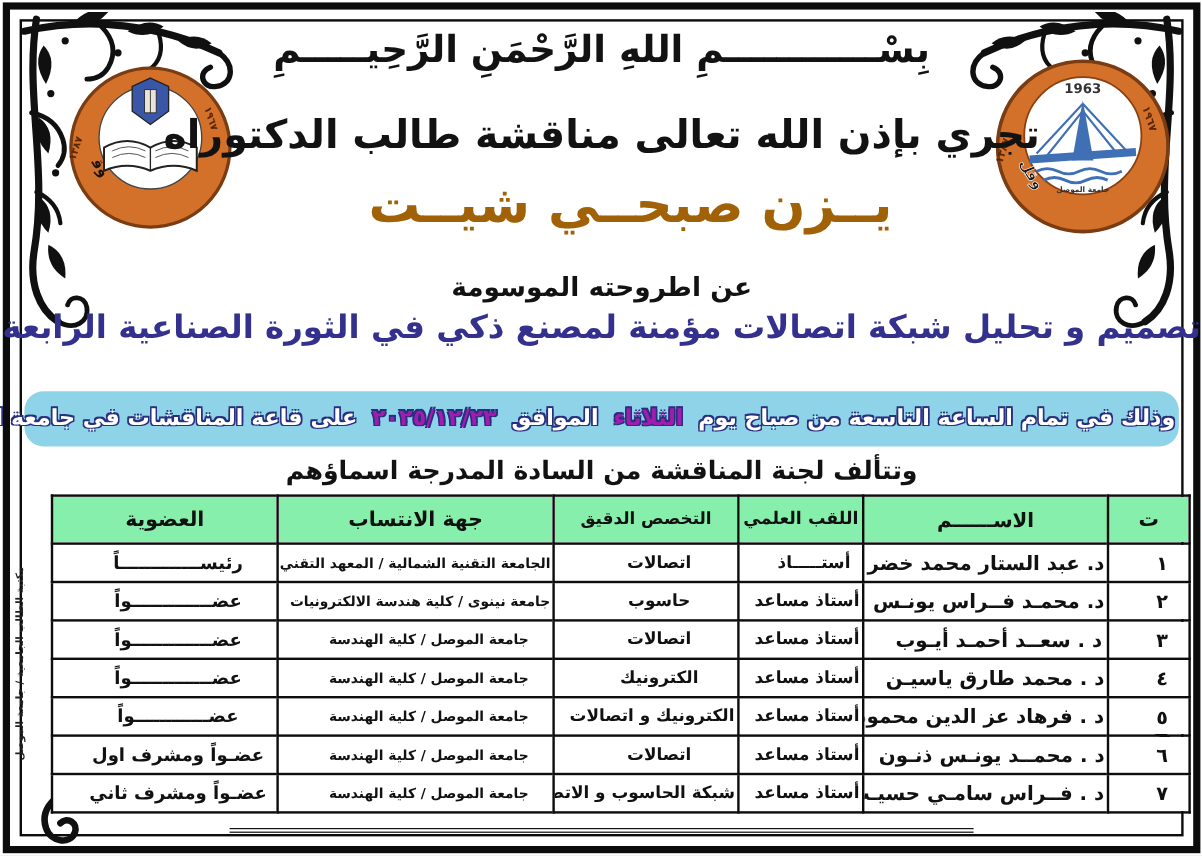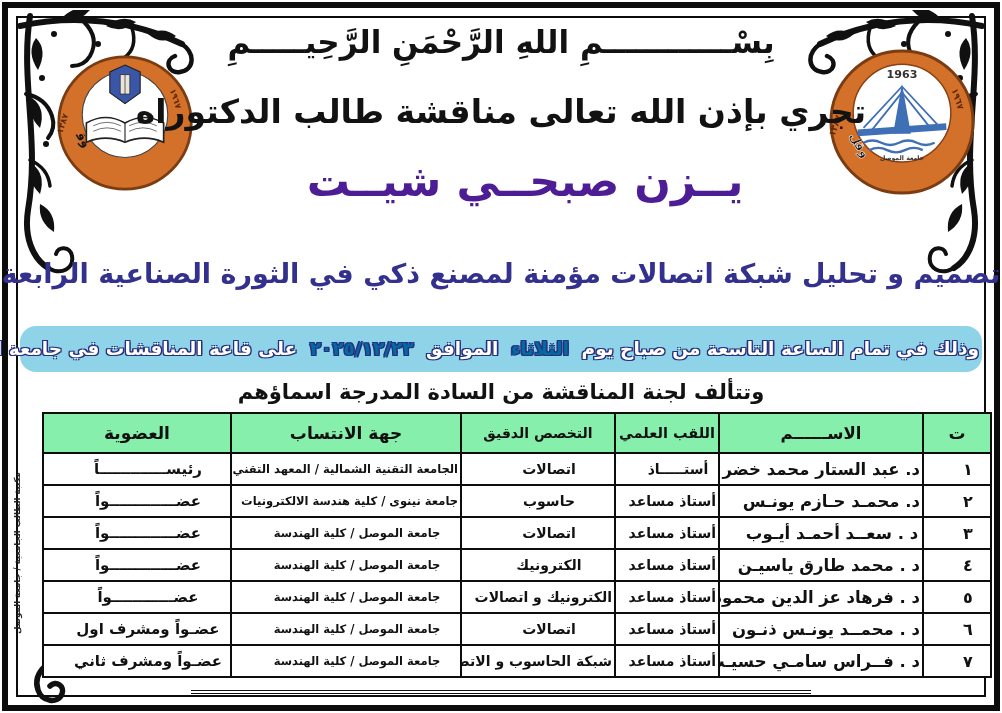--- a/index.html
+++ b/index.html
@@ -11,30 +11,30 @@
   
   .orn{position:absolute;pointer-events:none;}
   .orn-tl{left:14px;top:10px;width:180px;height:310px;}
   .orn-tr{right:14px;top:10px;width:180px;height:310px;transform:scaleX(-1);}
   .orn-bl{left:24px;top:646px;width:66px;height:62px;}
   .orn-br{right:8px;top:598px;width:56px;height:58px;transform:scaleX(-1);}
   
   .center-line{position:absolute;left:0;right:0;text-align:center;white-space:nowrap;color:#121212;}
   .bismillah{top:24px;font-size:31px;font-weight:bold;letter-spacing:1px;}
   .announce{top:92px;font-size:33px;font-weight:bold;}
-  .student{top:156px;font-size:43px;font-weight:bold;color:#4c1d95;letter-spacing:2px;padding-left:48px;}
+  .student{top:146px;font-size:43px;font-weight:bold;color:#a16207;letter-spacing:2px;padding-left:48px;}
   .thesis-intro{top:228px;font-size:22px;font-weight:bold;}
   .thesis-title{top:258px;font-size:27px;font-weight:bold;color:#33318d;}
   
   .banner{position:absolute;left:20px;right:20px;top:326px;height:46px;background:#8ed3e8;
           border-radius:16px;text-align:center;line-height:46px;font-weight:bold;font-size:18.5px;
           white-space:nowrap;color:#ffffff;
           text-shadow:-1.3px -1.3px 0 #28307e,1.3px -1.3px 0 #28307e,-1.3px 1.3px 0 #28307e,1.3px 1.3px 0 #28307e;}
   .banner span{margin:0 3px;}
-  .banner .red{color:#0369a1;}
+  .banner .red{color:#a21caf;}
   .committee-intro{top:380px;font-size:21px;font-weight:bold;}
   
   table.committee{position:absolute;left:42px;top:412px;width:912px;border-collapse:collapse;
                   table-layout:fixed;direction:rtl;}
   table.committee th,table.committee td{border:2.4px solid #0d0d0d;font-weight:bold;color:#111;
                   text-align:center;vertical-align:middle;white-space:nowrap;overflow:hidden;padding:0 2px;}
   table.committee th{background:#86efac;height:38px;font-size:17px;}
   table.committee td{background:#ffffff;height:30px;font-size:15px;padding-left:24px;}
   table.committee .c0{width:62px;}
   table.committee .c1{width:198px;font-size:16.5px;}
@@ -136,20 +136,21 @@
     <text x="50" y="75.5" font-size="4.2" font-weight="bold" fill="#333" text-anchor="middle">جامعة الموصل</text>
     <path id="arcCOEBottom" d="M16,62 A38,38 0 0,0 88,58" fill="none"></path>
     <text font-size="8.6" font-weight="bold" fill="#161616" stroke="#ffffff" stroke-width="0.35"><textPath href="#arcCOEBottom" startOffset="16%">وقل رب زدني علما</textPath></text>
     <text x="9" y="46" font-size="6" font-weight="bold" fill="#5b2606" transform="rotate(-72 9 46)">١٣٨٧</text>
     <text x="88" y="42" font-size="6" font-weight="bold" fill="#5b2606" transform="rotate(72 88 42)">١٩٦٧</text>
   </svg>
 
   <div class="center-line bismillah">بِسْــــــــــــمِ اللهِ الرَّحْمَنِ الرَّحِيـــــمِ</div>
   <div class="center-line announce">تجري بإذن الله تعالى مناقشة طالب الدكتوراه</div>
   <div class="center-line student">يــزن صبحــي شيــت</div>
+  <div class="center-line thesis-intro">عن اطروحته الموسومة</div>
   <div class="center-line thesis-title">تصميم و تحليل شبكة اتصالات مؤمنة لمصنع ذكي في الثورة الصناعية الرابعة</div>
 
   <div class="banner">
     <span>وذلك في تمام الساعة التاسعة من صباح يوم</span>
     <span class="red">الثلاثاء</span>
     <span>الموافق</span>
     <span class="red">٢٠٢٥/١٢/٢٣</span>
     <span>على قاعة المناقشات في جامعة الموصل / كلية الهندسة / قسم الهندسة الكهربائية</span>
   </div>
 
@@ -170,21 +171,21 @@
         <tr>
           <td class="c0">١</td>
           <td class="c1">د. عبد الستار محمد خضر</td>
           <td class="c2">أستـــــاذ</td>
           <td class="c3">اتصالات</td>
           <td class="c4">الجامعة التقنية الشمالية / المعهد التقني / الموصل</td>
           <td class="c5">رئيســـــــــــــاً</td>
         </tr>
         <tr>
           <td class="c0">٢</td>
-          <td class="c1">د. محمـد حـازم يونـس</td>
+          <td class="c1">د. محمـد فــراس يونـس</td>
           <td class="c2">أستاذ مساعد</td>
           <td class="c3">حاسوب</td>
           <td class="c4">جامعة نينوى / كلية هندسة الالكترونيات</td>
           <td class="c5">عضـــــــــــــواً</td>
         </tr>
         <tr>
           <td class="c0">٣</td>
           <td class="c1">د . سعــد أحمـد أيـوب</td>
           <td class="c2">أستاذ مساعد</td>
           <td class="c3">اتصالات</td>

